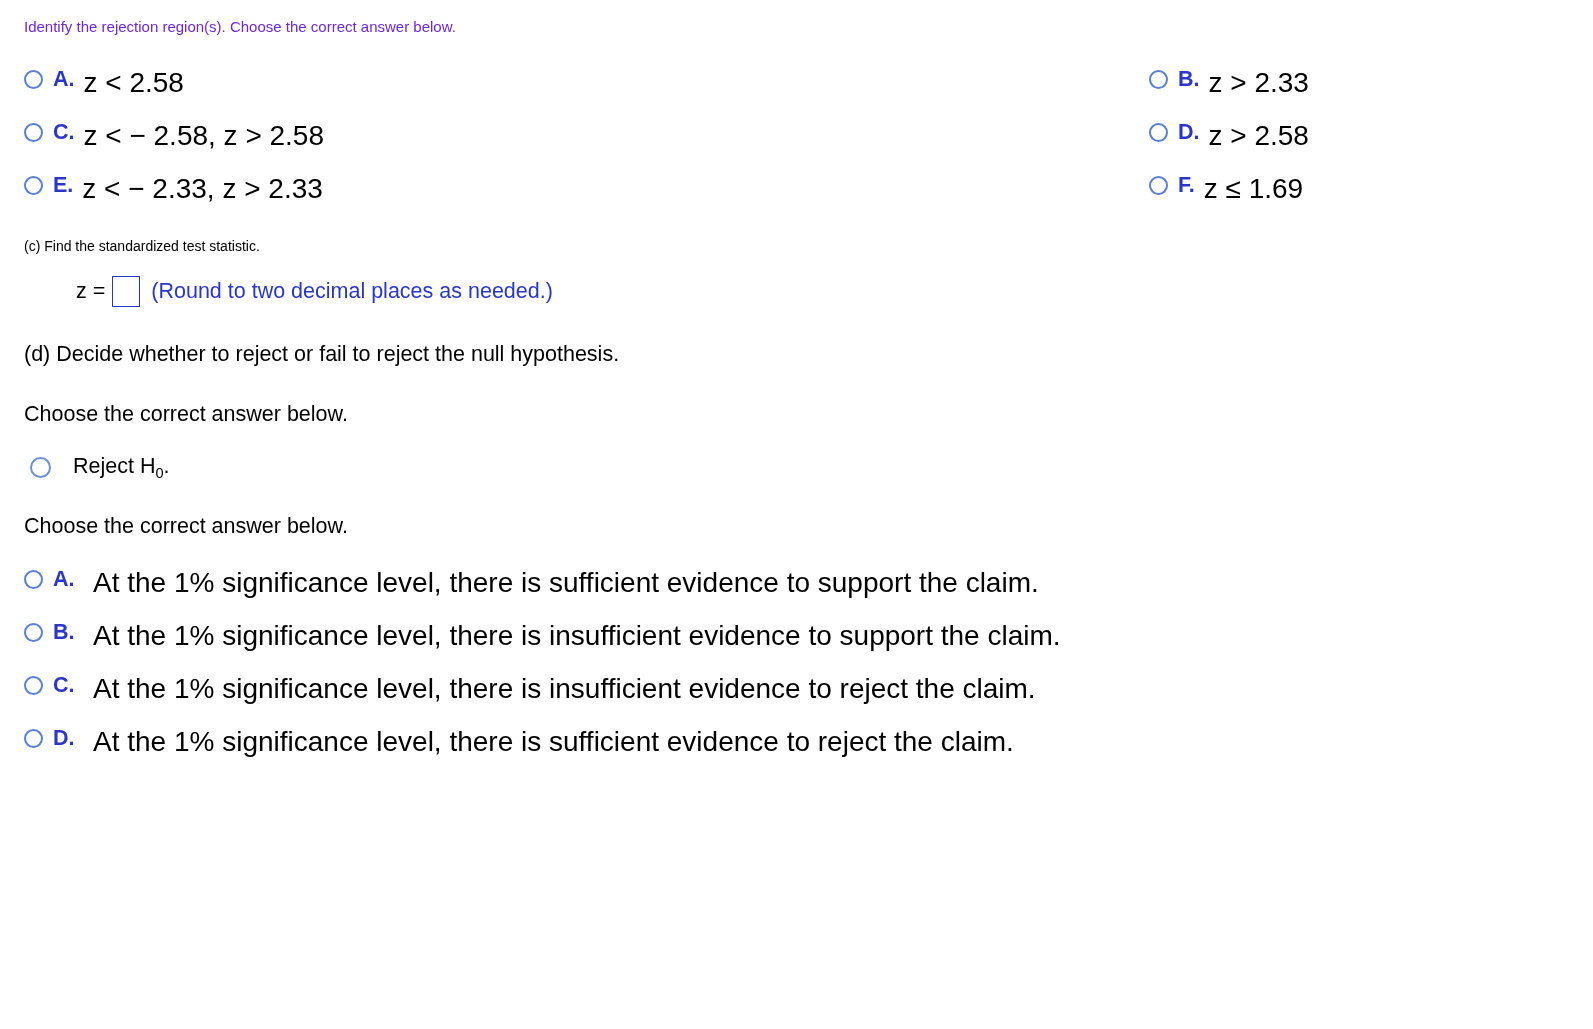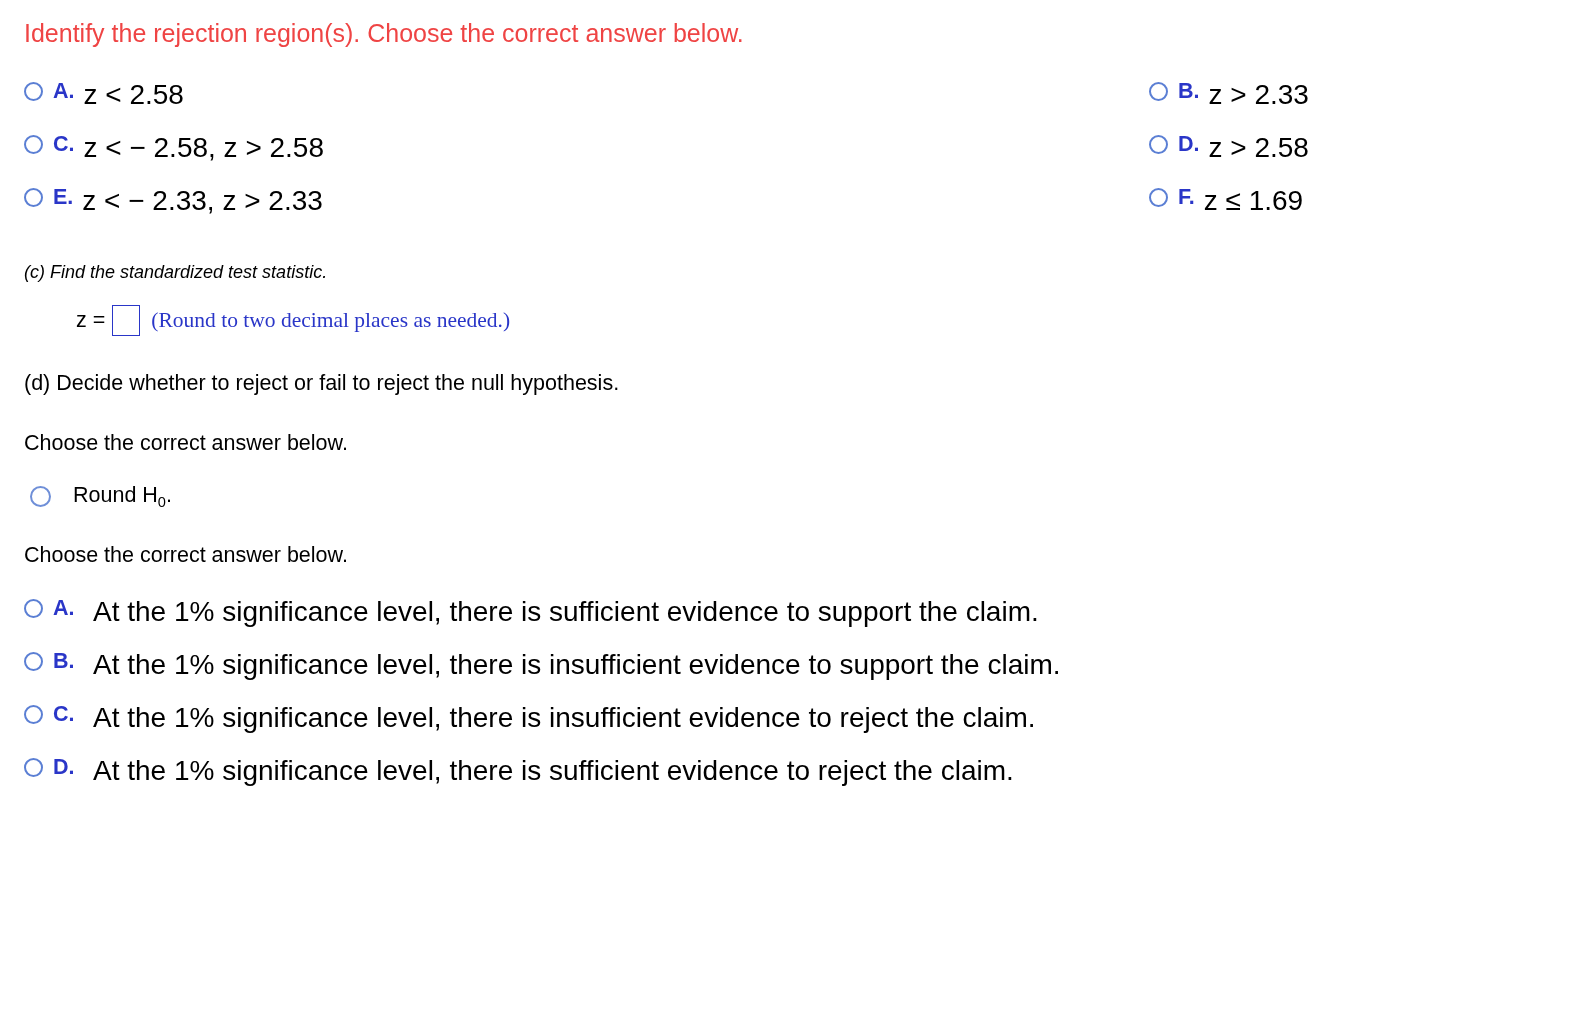--- a/index.html
+++ b/index.html
@@ -14,22 +14,22 @@
     color: #000000;
     font-size: 21px;
     overflow: hidden;
     position: relative;
   }
   .page {
     padding: 18px 24px 0 24px;
     box-sizing: border-box;
   }
   .prompt {
-    font-size: 25px;
-    color: #ef4444;
+    font-size: 15px;
+    color: #6d28d9;
     line-height: 1.25;
     margin: 0 0 0 0;
   }
   
   .radio {
     display: inline-block;
     width: 19px;
     height: 19px;
     border: 2px solid #5b7fd4;
     border-radius: 50%;
@@ -77,23 +77,22 @@
     display: flex;
     align-items: flex-start;
     gap: 10px;
   }
   .opt-inline {
     display: flex;
     align-items: flex-start;
     gap: 9px;
   }
   .sec {
-    margin-top: 24px;
-    font-size: 18px;
-    font-style: italic;
+    margin-top: 12px;
+    font-size: 14px;
   }
   .zline {
     display: flex;
     align-items: center;
     margin-top: 22px;
     margin-left: 52px;
     gap: 7px;
   }
   .zlabel {
     font-size: 21.5px;
@@ -102,21 +101,20 @@
     width: 28px;
     height: 31px;
     border: 1.5px solid #2a36c8;
     background: #fff;
     box-sizing: border-box;
   }
   .round-note {
     color: #2a36c8;
     font-size: 21.5px;
     margin-left: 4px;
-    font-family: Liberation Serif, serif;
   }
   .plain-line {
     margin-top: 35px;
     font-size: 21.5px;
   }
   .simple-choice {
     display: flex;
     align-items: flex-start;
     gap: 22px;
     margin-top: 27px;
@@ -211,21 +209,21 @@
     <span class="zlabel">z =</span>
     <input class="answer-box" type="text" placeholder="" style="">
     <span class="round-note">(Round to two decimal places as needed.)</span>
   </div>
 
   <div class="plain-line">(d) Decide whether to reject or fail to reject the null hypothesis.</div>
   <div class="plain-line">Choose the correct answer below.</div>
 
   <div class="simple-choice">
     <span class="radio big"></span>
-    <span class="txt"><span>Round H</span><sub>0</sub><span>.</span></span>
+    <span class="txt"><span>Reject H</span><sub>0</sub><span>.</span></span>
   </div>
 
 
   <div class="plain-line">Choose the correct answer below.</div>
 
   <div class="list-e">
     <div class="e-row">
       <span class="radio"></span>
       <span class="opt-letter">A.</span>
       <span class="opt-text">At the 1% significance level, there is sufficient evidence to support the claim.</span>

